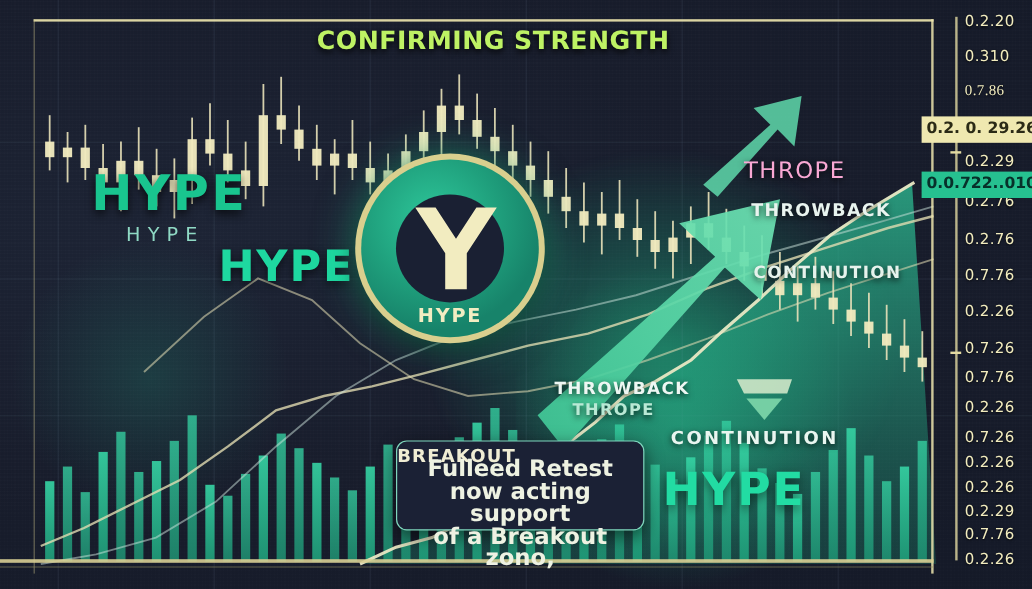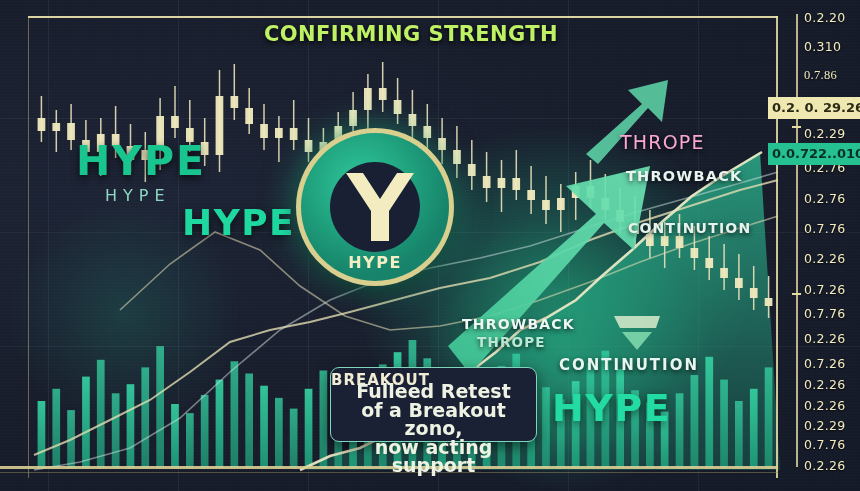--- a/index.html
+++ b/index.html
@@ -424,22 +424,22 @@
   <div class="anno anno-throwback">THROWBACK</div>
   <div class="anno anno-continution">CONTINUTION</div>
   <div class="anno anno-tb2">THROWBACK</div>
   <div class="anno anno-sup2">THROPE</div>
   <div class="anno anno-cont2">CONTINUTION</div>
 
   <div class="callout">
     <div class="c-title">BREAKOUT</div>
     <div class="c-body">
       <div>Fulleed  Retest</div>
+      <div>now acting support</div>
       <div>of a Breakout zono,</div>
-      <div>now acting support</div>
     </div>
   </div>
 
   <div class="axis">
     <div class="axis-line"></div>
     <div id="tick-layer">
         <div class="tick" style="top: 10px;">0.2.20</div>
         <div class="tick" style="top: 39px;">0.310</div>
         <div class="tick" style="top: 68px; font-family: Liberation Serif, serif;">0.7.86</div>
         <div class="tick" style="top: 97px;">0.2.29</div>

